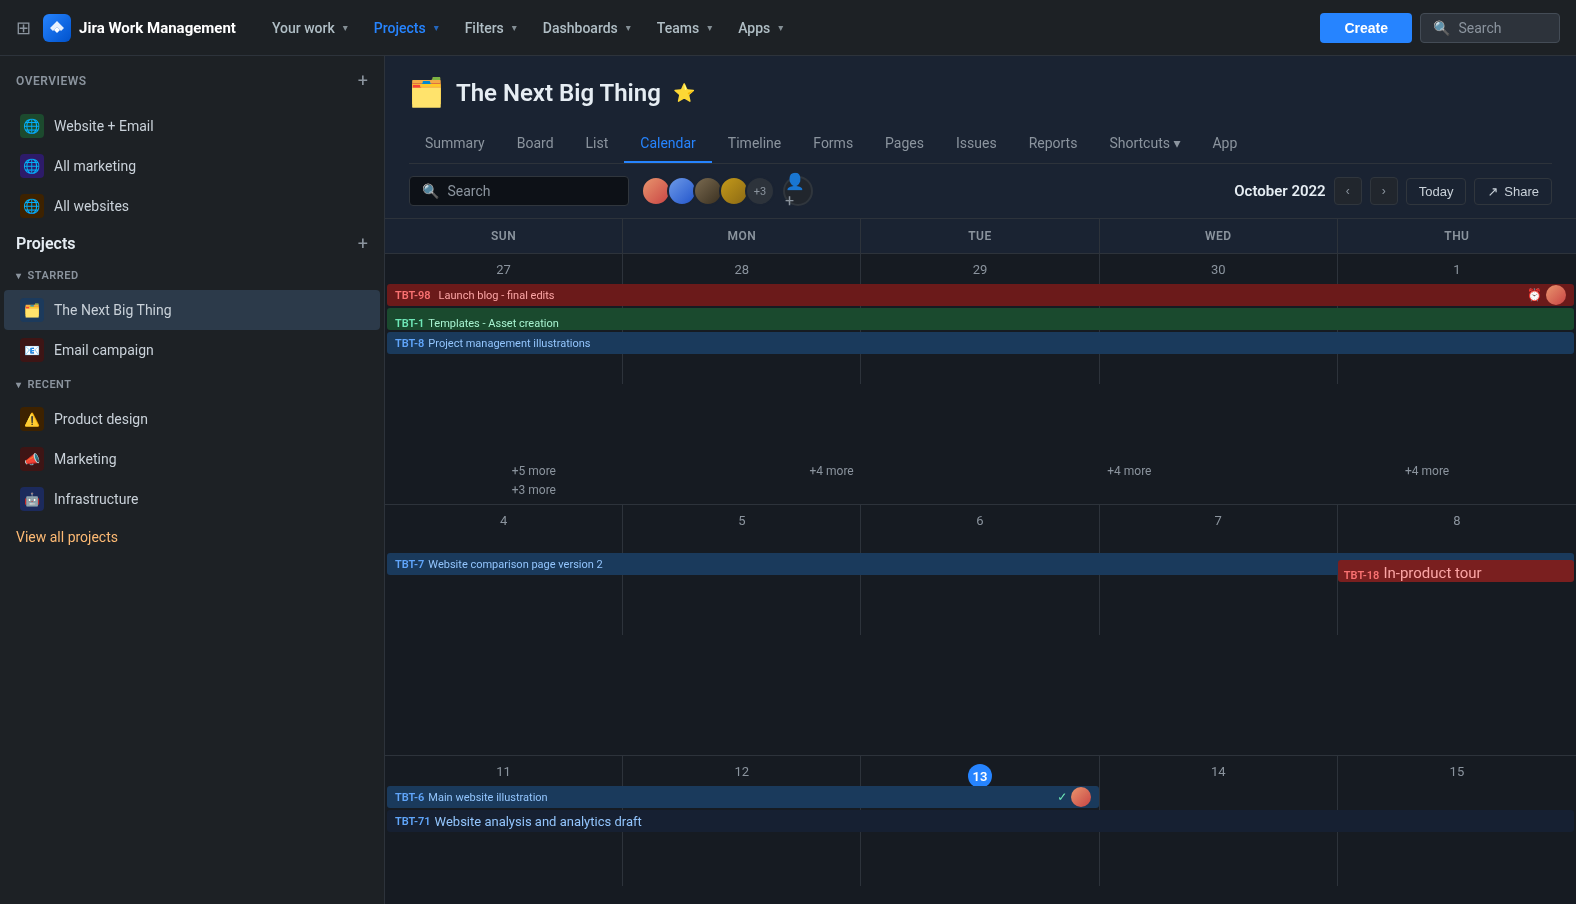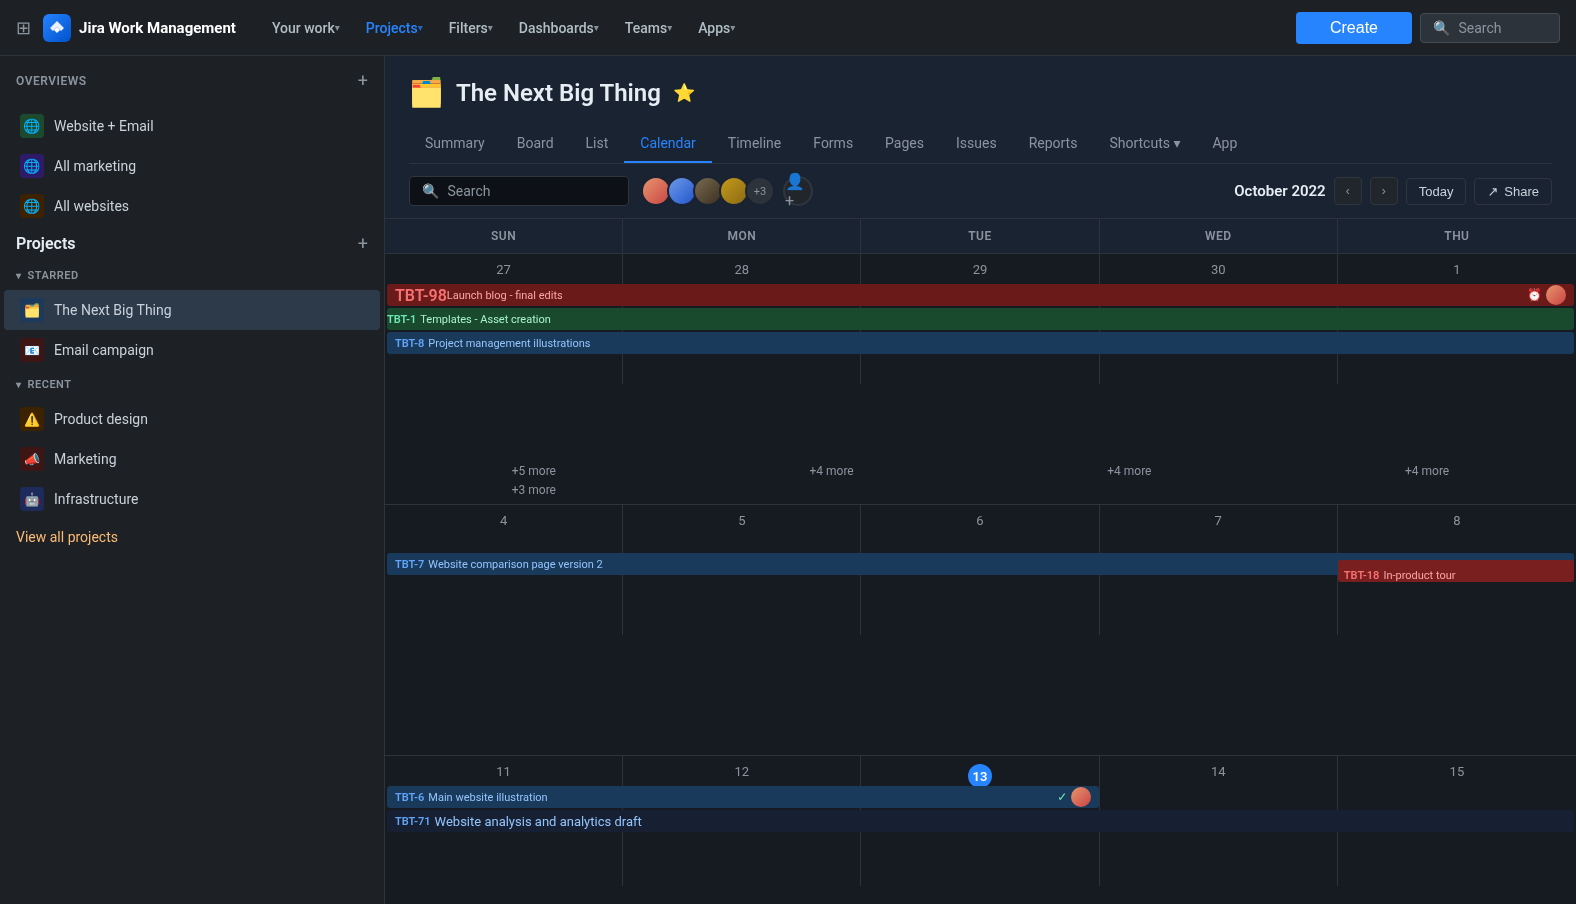--- a/index.html
+++ b/index.html
@@ -8,24 +8,24 @@
     
     .top-nav {
       display: flex; align-items: center; height: 56px;
       background: #1d2125; border-bottom: 1px solid #2d333b;
       padding: 0 16px; gap: 8px; position: relative; z-index: 10;
     }
     .nav-grid-icon { color: #8b949e; font-size: 18px; cursor: pointer; margin-right: 4px; }
     .nav-logo { display: flex; align-items: center; gap: 8px; color: #fff; font-weight: 700; font-size: 15px; margin-right: 16px; white-space: nowrap; }
     .nav-logo-icon { width: 28px; height: 28px; background: linear-gradient(135deg, #2684ff, #0052cc); border-radius: 6px; display: flex; align-items: center; justify-content: center; color: #fff; font-size: 14px; }
     .nav-items { display: flex; align-items: center; gap: 2px; flex: 1; }
-    .nav-item { padding: 6px 12px; color: #b0bec5; border-radius: 4px; cursor: pointer; font-size: 14px; font-weight: 500; display: flex; align-items: center; gap: 0; white-space: nowrap; }
+    .nav-item { padding: 6px 12px; color: #b0bec5; border-radius: 4px; cursor: pointer; font-size: 14px; font-weight: 500; display: flex; align-items: center; gap: 8px; white-space: nowrap; }
     .nav-item.active { color: #2684ff; }
     .nav-chevron { font-size: 10px; opacity: 0.7; }
-    .nav-create-btn { background: #2684ff; color: #fff; border: none; padding: 7px 34px; border-radius: 4px; font-size: 16px; font-weight: 400; cursor: pointer; margin-left: 8px; white-space: nowrap; }
+    .nav-create-btn { background: #2684ff; color: #fff; border: none; padding: 7px 24px; border-radius: 4px; font-size: 14px; font-weight: 700; cursor: pointer; margin-left: 8px; white-space: nowrap; }
     .nav-search { margin-left: auto; display: flex; align-items: center; gap: 8px; background: #2d333b; border: 1px solid #444c56; border-radius: 4px; padding: 6px 12px; color: #8b949e; font-size: 14px; min-width: 140px; }
 
     
     .main-layout { display: flex; height: calc(904px - 56px); }
 
     
     .sidebar { width: 385px; min-width: 385px; background: #1d2125; border-right: 1px solid #2d333b; overflow-y: auto; padding: 16px 0; }
     .sidebar-section { padding: 0 16px; margin-bottom: 16px; }
     .sidebar-section-header { display: flex; align-items: center; justify-content: space-between; margin-bottom: 8px; }
     .sidebar-section-title { font-size: 12px; font-weight: 600; color: #8b949e; text-transform: uppercase; letter-spacing: 0.5px; }
@@ -276,27 +276,27 @@
                 <div class="calendar-date">30</div>
               </div>
             <div class="calendar-cell">
                 <div class="calendar-date">1</div>
               </div>
           </div>
 
           <div style="position:absolute;top:28px;left:0;right:0;padding:0 2px;">
 
             <div style="display:flex;align-items:center;height:22px;background:#6b1a1a;border-radius:3px;margin:2px 0;padding:0 8px;cursor:pointer;position:relative;">
-              <span style="color:#f97171;font-size:16px;font-weight:600;margin-right:0;">TBT-98</span>
+              <span style="color:#f97171;font-size:11px;font-weight:600;margin-right:8px;">TBT-98</span>
               <span style="color:#fca5a5;font-size:11px;">Launch blog - final edits</span>
               <span style="margin-left:auto;font-size:12px;">⏰</span>
               <span style="margin-left:4px;width:20px;height:20px;border-radius:50%;background:linear-gradient(135deg,#e8956d,#c94444);display:inline-flex;align-items:center;justify-content:center;font-size:10px;"></span>
             </div>
 
-            <div style="display:flex;align-items:center;height:22px;background:#1a4a2e;border-radius:3px;margin:2px 0;padding:0 0;cursor:pointer;">
+            <div style="display:flex;align-items:flex-end;height:22px;background:#1a4a2e;border-radius:3px;margin:2px 0;padding:0 8px;cursor:pointer;">
               <span style="color:#6ee7b7;font-size:11px;font-weight:600;margin-right:4px;">TBT-1</span>
               <span style="color:#a7f3d0;font-size:11px;">Templates - Asset creation</span>
             </div>
 
             <div style="display:flex;align-items:center;height:22px;background:#1a3a5c;border-radius:3px;margin:2px 0;padding:0 8px;cursor:pointer;">
               <span style="color:#60a5fa;font-size:11px;font-weight:600;margin-right:4px;">TBT-8</span>
               <span style="color:#93c5fd;font-size:11px;">Project management illustrations</span>
             </div>
           </div>
 
@@ -335,21 +335,21 @@
           <div style="position:absolute;top:28px;left:0;right:0;padding:0 2px;">
             <div style="display:flex;align-items:center;height:22px;background:#1a3a5c;border-radius:3px;margin:20px 0;padding:0 8px;cursor:pointer;">
               <span style="color:#60a5fa;font-size:11px;font-weight:600;margin-right:4px;">TBT-7</span>
               <span style="color:#93c5fd;font-size:11px;">Website comparison page version 2</span>
             </div>
           </div>
 
           <div style="position:absolute;top:55px;left:calc(80%);right:2px;">
             <div style="display:flex;align-items:flex-end;height:22px;background:#7a1f1f;border-radius:3px;padding:0 6px;cursor:pointer;font-size:11px;overflow:hidden;white-space:nowrap;">
               <span style="color:#f97171;font-size:11px;font-weight:600;margin-right:4px;">TBT-18</span>
-              <span style="color:#fca5a5;font-size:11px;">In-product tour</span>
+              <span style="color:#fca5a5;font-size:15px;">In-product tour</span>
             </div>
           </div>
           <div style="height:120px;"></div>
         </div>
 
         <div style="position:relative;border-bottom:1px solid #2d333b;">
           <div style="display:grid;grid-template-columns:repeat(5,1fr);">
             <div class="calendar-cell">
                 <div class="calendar-date">11</div>
               </div>

